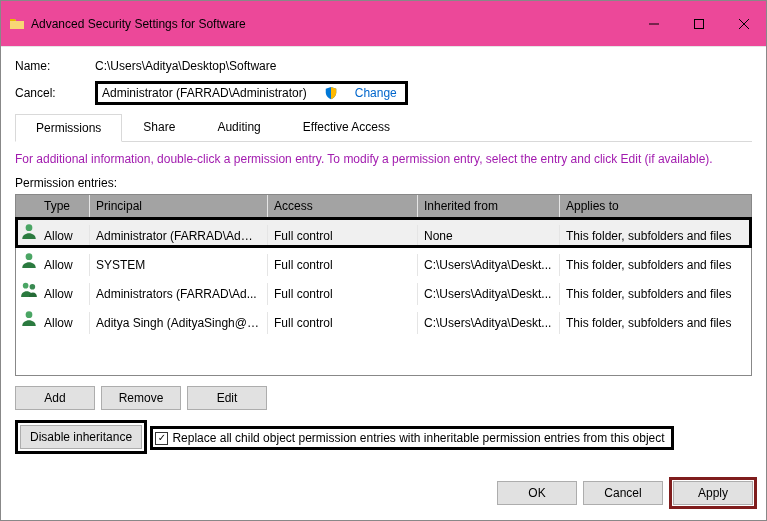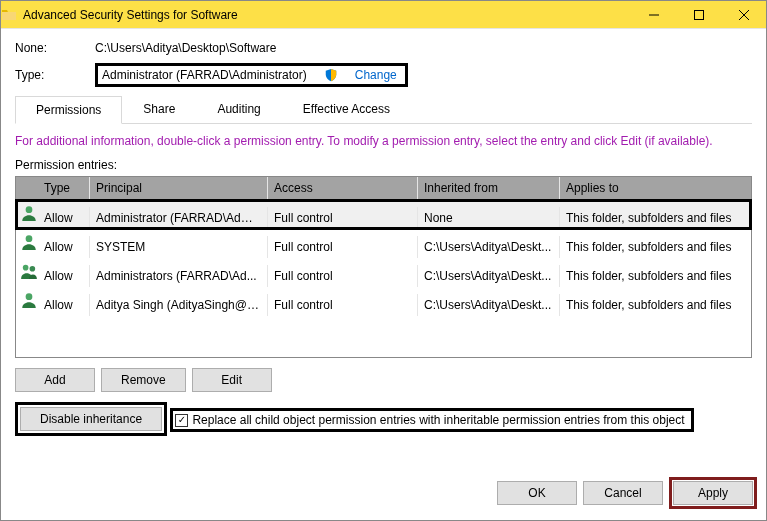--- a/index.html
+++ b/index.html
@@ -1,17 +1,17 @@
 <!DOCTYPE html>
 <html><head>
   <meta charset="utf-8">
   <style>
     * { box-sizing: border-box; margin: 0; padding: 0; font-family: "Segoe UI", Tahoma, sans-serif; font-size: 12px; }
     body { background: #fff; width: 767px; height: 521px; overflow: hidden; border: 1px solid #888; }
-    .titlebar { height: 28px; background: #fde047; display: flex; align-items: center; border-bottom: 1px solid #e5e5e5; }
+    .titlebar { height: 46px; background: #ec4899; display: flex; align-items: center; padding-left: 8px; border-bottom: 1px solid #e5e5e5; }
     .titlebar-icon { width: 16px; height: 16px; margin-right: 6px; }
     .titlebar-text { flex: 1; color: #000; }
     .window-controls { display: flex; }
     .win-ctrl { width: 45px; height: 29px; display: flex; align-items: center; justify-content: center; color: #000; }
     .content { padding: 12px 14px 10px 14px; }
     .row { display: flex; margin-bottom: 8px; align-items: center; }
     .lbl { width: 80px; color: #000; }
     .ownerbox { display: inline-flex; align-items: center; gap: 17px; border: 3px solid #000; padding: 2px 8px 2px 4px; }
     .shield { width: 14px; height: 14px; display: inline-block; }
     .link { color: #0066cc; cursor: pointer; }
@@ -26,21 +26,21 @@
     .col-icon { width: 22px; border-right: none; padding: 4px 0 4px 4px; }
     .col-type { width: 52px; }
     .col-principal { width: 178px; }
     .col-access { width: 150px; }
     .col-inherited { width: 142px; }
     .col-applies { flex: 1; border-right: none; }
     .list-row { display: flex; align-items: flex-end; }
     .list-row.selected { outline: 3px solid #000; outline-offset: -2px; background: #f0f0f0; }
     .usericon { width: 16px; height: 16px; }
     .btnrow { margin-top: 10px; display: flex; gap: 6px; }
-    .btn { min-width: 80px; padding: 4px 19px; background: #e1e1e1; border: 1px solid #adadad; text-align: center; cursor: pointer; }
+    .btn { min-width: 80px; padding: 4px 9px; background: #e1e1e1; border: 1px solid #adadad; text-align: center; cursor: pointer; }
     .btn.wide { min-width: 118px; }
     .disable-inh-wrap { margin-top: 10px; border: 3px solid #000; display: inline-block; padding: 2px; }
     .chk-wrap { margin-top: 6px; border: 3px solid #000; display: inline-flex; align-items: center; padding: 2px 6px 2px 2px; gap: 4px; }
     .chkbox { width: 13px; height: 13px; border: 1px solid #333; display: inline-flex; align-items: center; justify-content: center; background: #fff; }
     .chkmark { font-size: 10px; line-height: 1; }
     .dialog-btns { position: absolute; bottom: 12px; right: 10px; display: flex; gap: 6px; align-items: center; }
     .apply-wrap { border: 3px solid #7f1d1d; padding: 1px; }
     .apply-wrap .btn { margin: 0; }
   </style>
 </head>
@@ -68,25 +68,25 @@
     <div class="win-ctrl">
         <svg width="10" height="10" viewBox="0 0 10 10">
           <path d="M0 0l10 10M10 0L0 10" stroke="#000" stroke-width="1"></path>
         </svg>
       </div>
   </div>
 </div>
 
 <div class="content">
   <div class="row">
-    <span class="lbl">None:</span>
+    <span class="lbl">Name:</span>
     <span>C:\Users\Aditya\Desktop\Software</span>
   </div>
   <div class="row">
-    <span class="lbl">Type:</span>
+    <span class="lbl">Cancel:</span>
     <span class="ownerbox">
       <span>Administrator (FARRAD\Administrator)</span>
       <span class="shield">
         <svg viewBox="0 0 16 16">
             <path fill="#0078d7" d="M8 1l6 2v4c0 4-3 7-6 8-3-1-6-4-6-8V3z"></path>
             <path fill="#ffb900" d="M8 1v14c3-1 6-4 6-8V3z"></path>
           </svg>
       </span>
       <span class="link">Change</span>
     </span>

